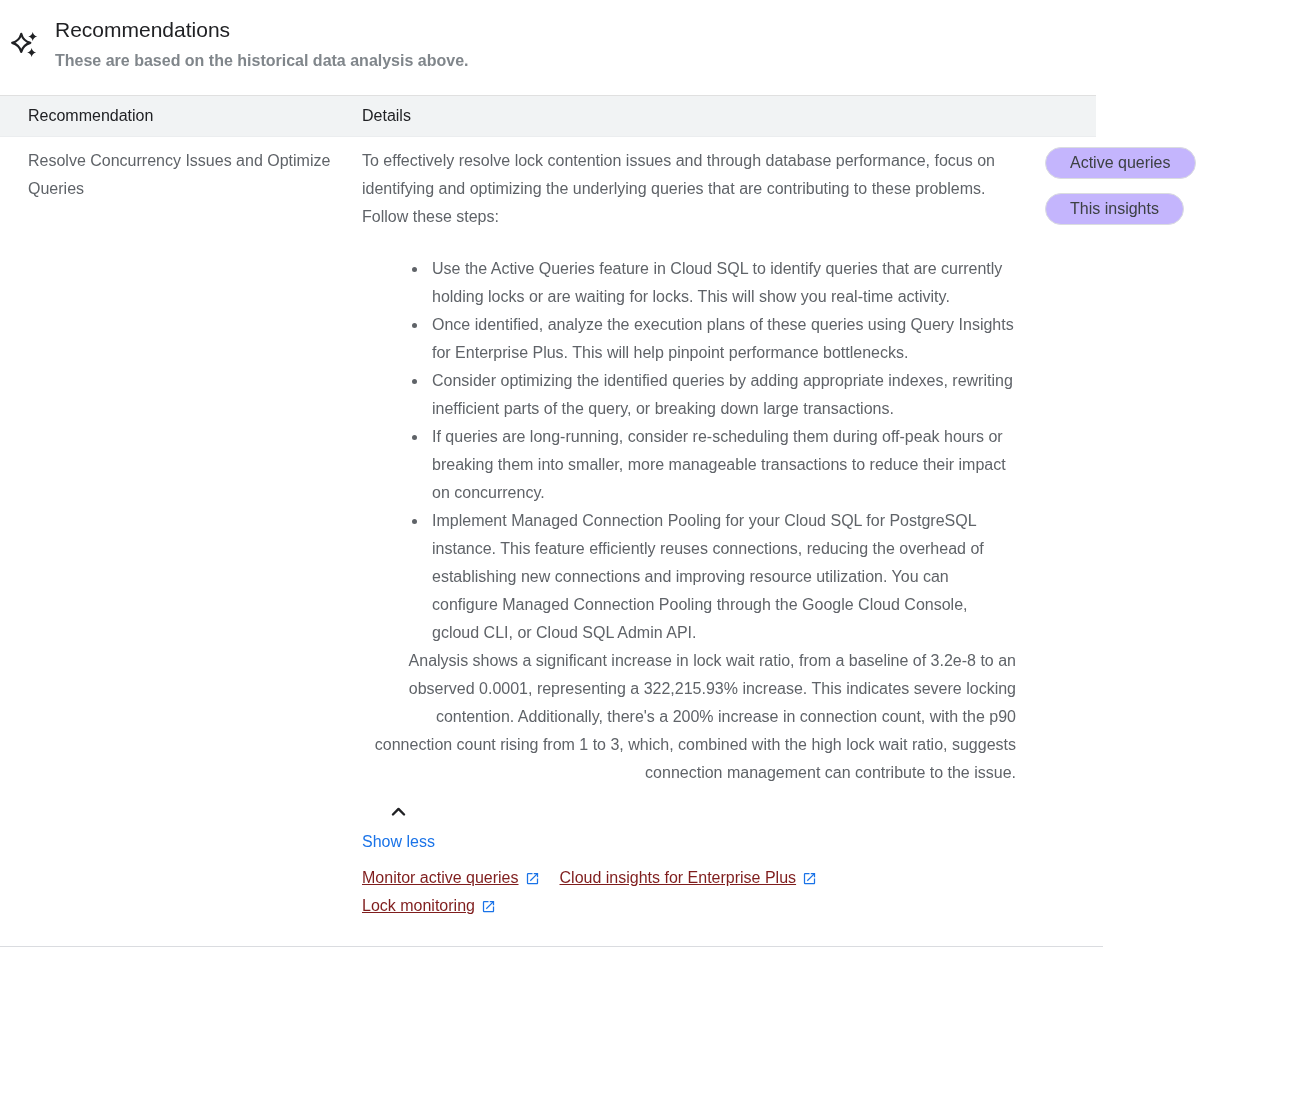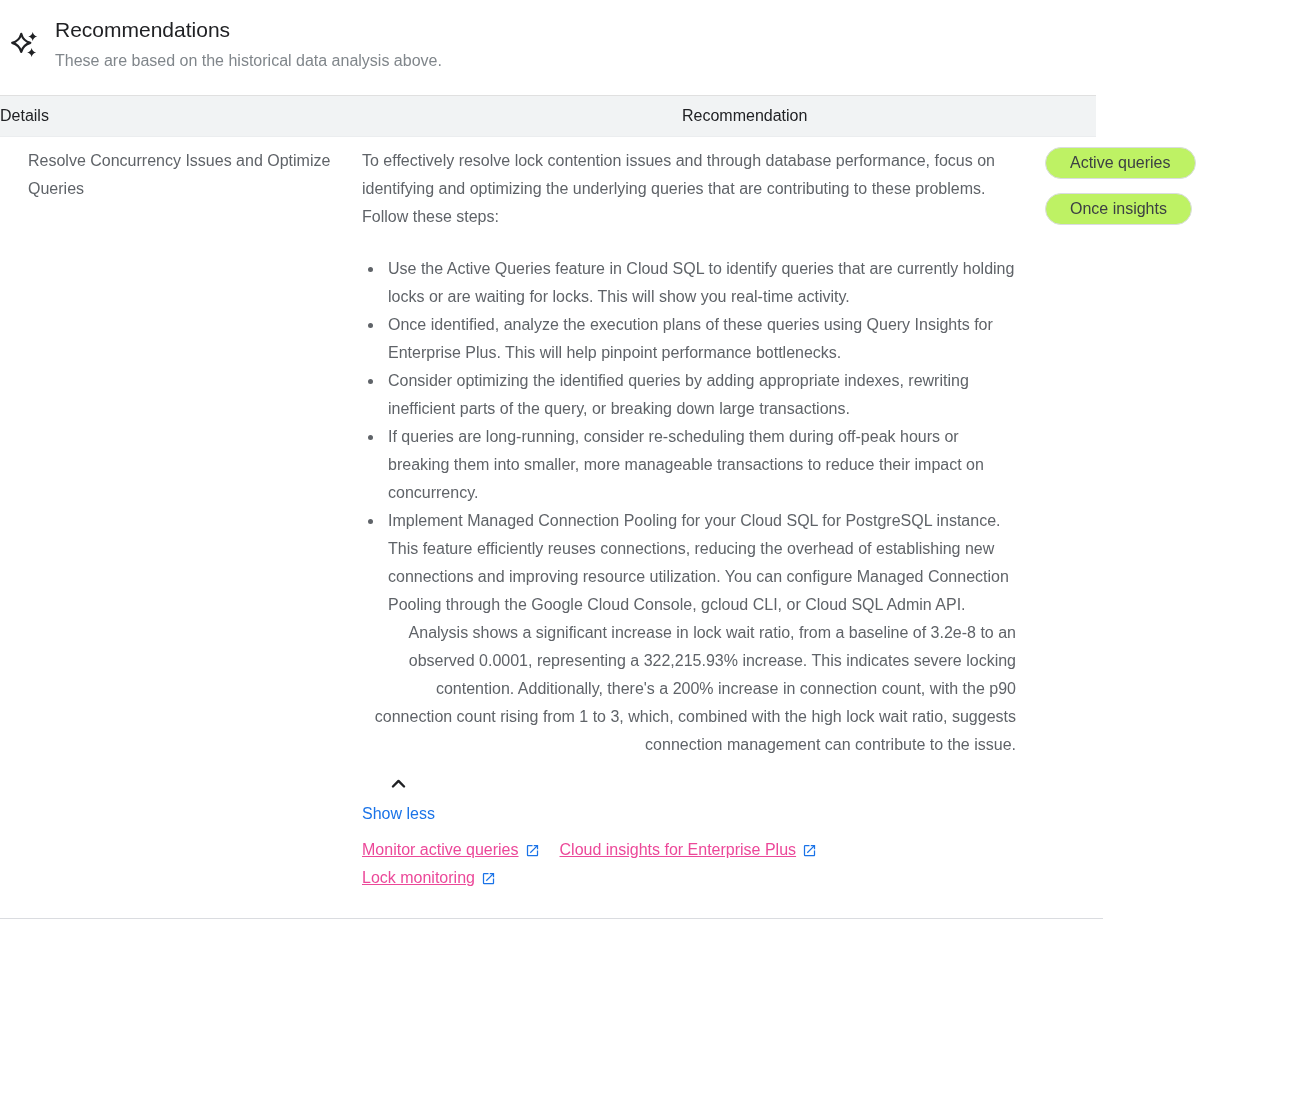--- a/index.html
+++ b/index.html
@@ -34,21 +34,21 @@
   .page-title {
     margin: 0;
     font-size: 21px;
     font-weight: 400;
     color: #202124;
     line-height: 28px;
   }
   .page-subtitle {
     margin: 6px 0 0 0;
     font-size: 16px;
-    font-weight: 400;
+    font-weight: 700;
     color: #80868b;
     line-height: 22px;
   }
 
   
   .table { margin-top: 23px; }
   .thead {
     display: flex;
     background: #f1f3f4;
     border-top: 1px solid #e0e0e0;
@@ -74,21 +74,21 @@
   }
   .cell { font-size: 16px; line-height: 28px; color: #5f6368; }
   .rec-title { padding-top: 2px; }
 
   
   .intro { margin: 2px 0 0 0; }
   .bullet-list {
     margin: 24px 0 0 0;
     padding-left: 22px;
   }
-  .bullet-list li { padding-left: 4px; }
+  .bullet-list li { padding-left: 4px; margin-left: 44px; }
   .why-heading {
     margin: 28px 0 0 0;
     font-weight: 700;
     color: #3c4043;
   }
   .why-text { margin: 0; text-align: right; }
 
   .show-less {
     display: inline-flex;
     align-items: center;
@@ -108,34 +108,34 @@
   .links-row {
     display: flex;
     flex-wrap: wrap;
     column-gap: 20px;
     margin-top: 11px;
     max-width: 560px;
   }
   .ext-link {
     display: inline-flex;
     align-items: center;
-    color: #ec4899;
+    color: #7f1d1d;
     font-size: 16px;
     line-height: 28px;
     text-decoration: none;
     cursor: pointer;
     white-space: nowrap;
   }
   .ext-link .link-text { text-decoration: underline; }
   .ext-icon { width: 15px; height: 15px; margin-left: 6px; display: block; }
 
   
   .chips { padding-top: 2px; display: flex; flex-direction: column; align-items: flex-start; }
   .chip {
-    background: #bef264;
+    background: #c4b5fd;
     border: 1px solid #dadce0;
     border-radius: 16px;
     height: 32px;
     padding: 0 24px;
     font-family: "Liberation Sans", sans-serif;
     font-size: 16px;
     font-weight: 500;
     color: #3c4043;
     line-height: 30px;
     cursor: pointer;
@@ -158,22 +158,22 @@
     </span>
     <div class="header-texts">
       <h1 class="page-title">Recommendations</h1>
       <p class="page-subtitle">These are based on the historical data analysis above.</p>
     </div>
   </div>
 
   <div class="table">
 
     <div class="thead">
+      <div class="th col-rec">Recommendation</div>
       <div class="th col-det">Details</div>
-      <div class="th col-rec">Recommendation</div>
       <div class="th col-act"></div>
     </div>
 
     <div class="trow">
 
       <div class="cell col-rec rec-title">Resolve Concurrency Issues and Optimize Queries</div>
 
       <div class="cell col-det">
         <p class="intro">To effectively resolve lock contention issues and through database performance, focus on identifying and optimizing the underlying queries that are contributing to these problems. Follow these steps:</p>
 
@@ -220,19 +220,19 @@
                 <path fill="#1a73e8" d="M19 19H5V5h7V3H5a2 2 0 0 0-2 2v14a2 2 0 0 0 2 2h14c1.1 0 2-.9 2-2v-7h-2v7zM14 3v2h3.59l-9.83 9.83 1.41 1.41L19 6.41V10h2V3h-7z"></path>
               </svg>
             </span>
           </a>
         </div>
       </div>
 
       <div class="cell col-act">
         <div class="chips">
           <button class="chip">Active queries</button>
-          <button class="chip">Once insights</button>
+          <button class="chip">This insights</button>
         </div>
       </div>
 
     </div>
   </div>
 </div>
 
 </body></html>

